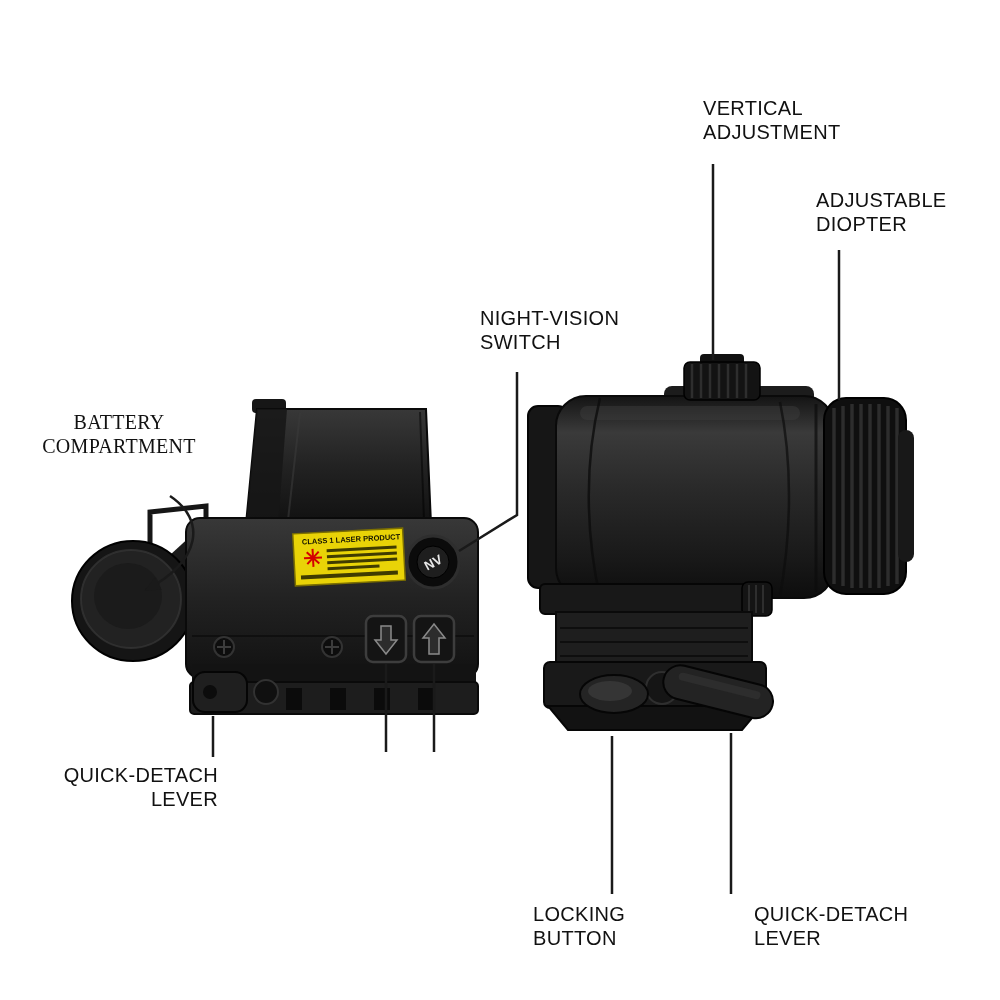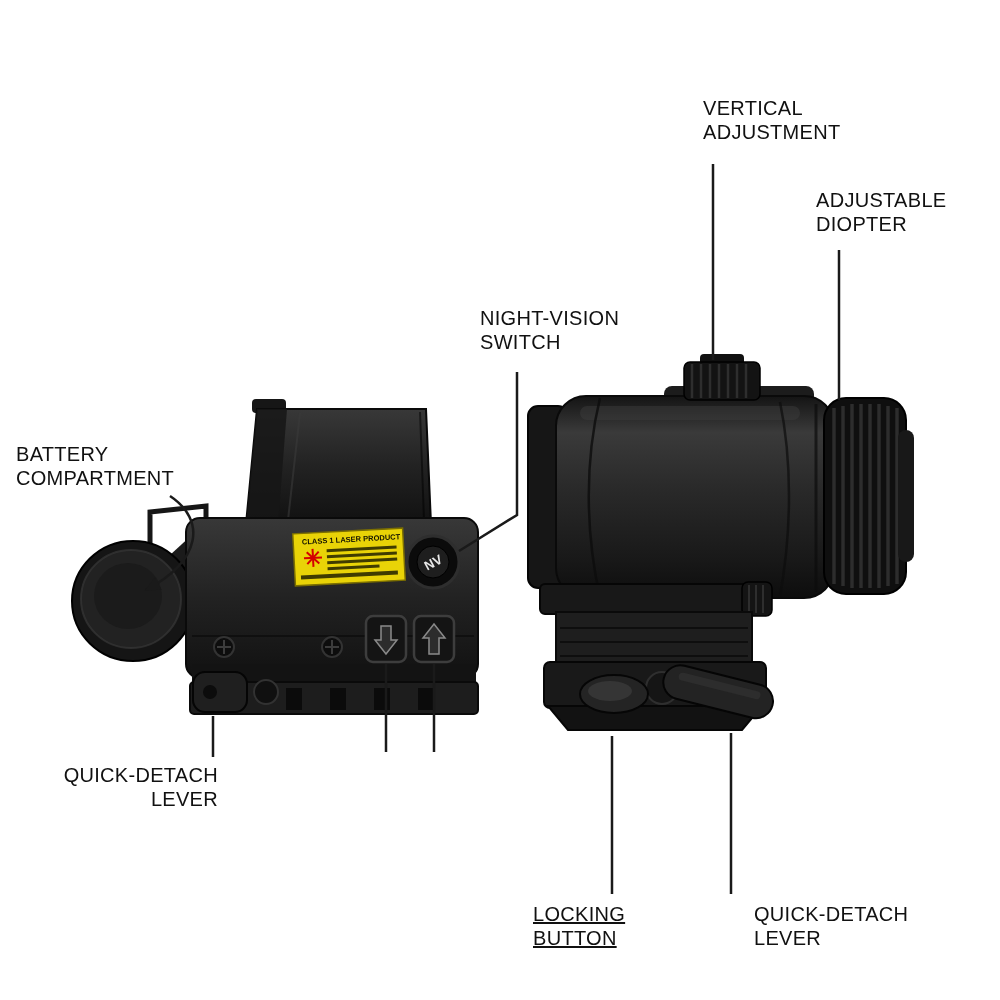--- a/index.html
+++ b/index.html
@@ -12,24 +12,24 @@
     font-size:20px;
     line-height:1.2;
     letter-spacing:0.3px;
     color:var(--text,#111111);
     white-space:pre-line;
     font-weight:400;
   }
   .lbl-vertical  { left:703px; top:96px; }
   .lbl-diopter   { left:816px; top:188px; }
   .lbl-nv        { left:458px; top:306px;margin-left:22px; }
-  .lbl-battery   { left:16px;  top:442px; width:206px; text-align:left; }
+  .lbl-battery   { left:16px;  top:410px; width:206px; text-align:center;font-family:Liberation Serif, serif; }
   .lbl-qd-left   { left:8px;   top:763px; width:210px; text-align:right; }
   .lbl-onoff     { left:283px; top:763px; }
-  .lbl-locking   { left:533px; top:902px;text-decoration:underline; }
+  .lbl-locking   { left:533px; top:902px; }
   .lbl-qd-right  { left:754px; top:902px; }
 
   .callouts { stroke:var(--line,#1a1a1a); }
   .arrowhead-fill { fill:var(--line,#1a1a1a); }
   .warning-label-bg { fill:var(--warning-label-yellow,#e9d307); }
   .laser-symbol { stroke:var(--laser-red,#d40000); }
 </style>
 </head>
 <body>
 

